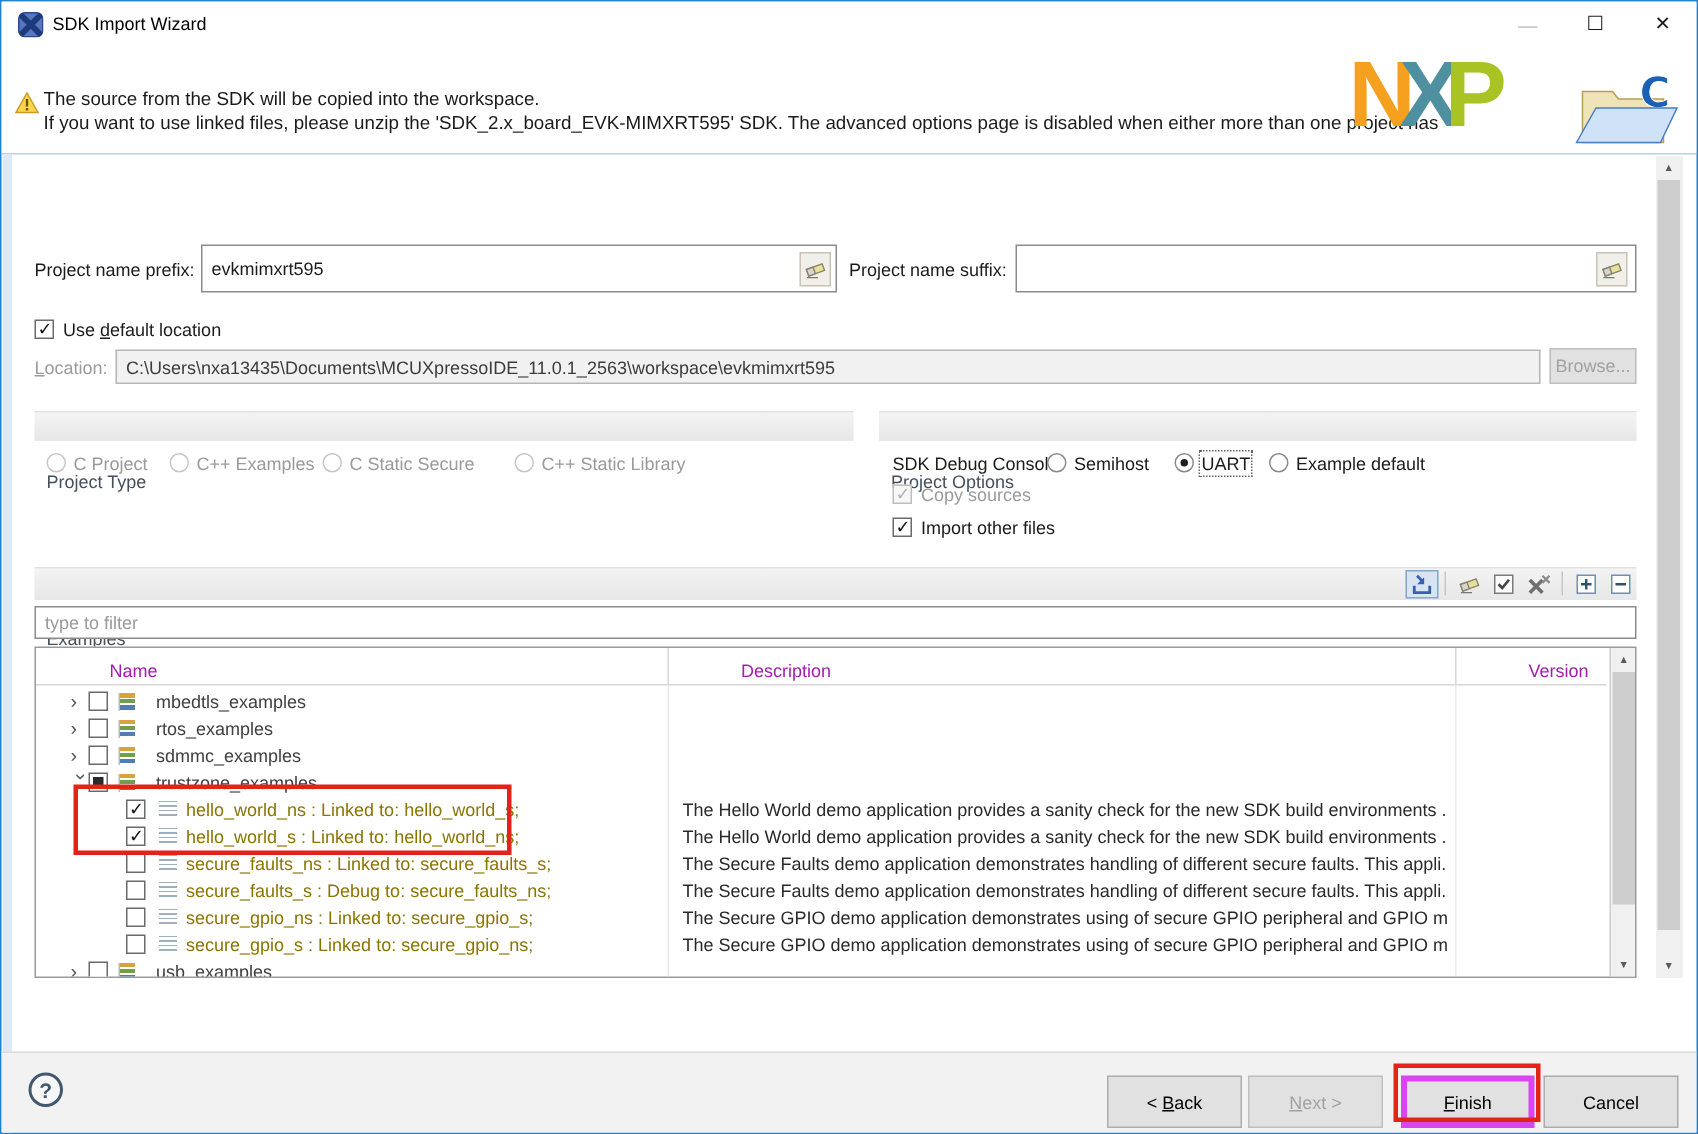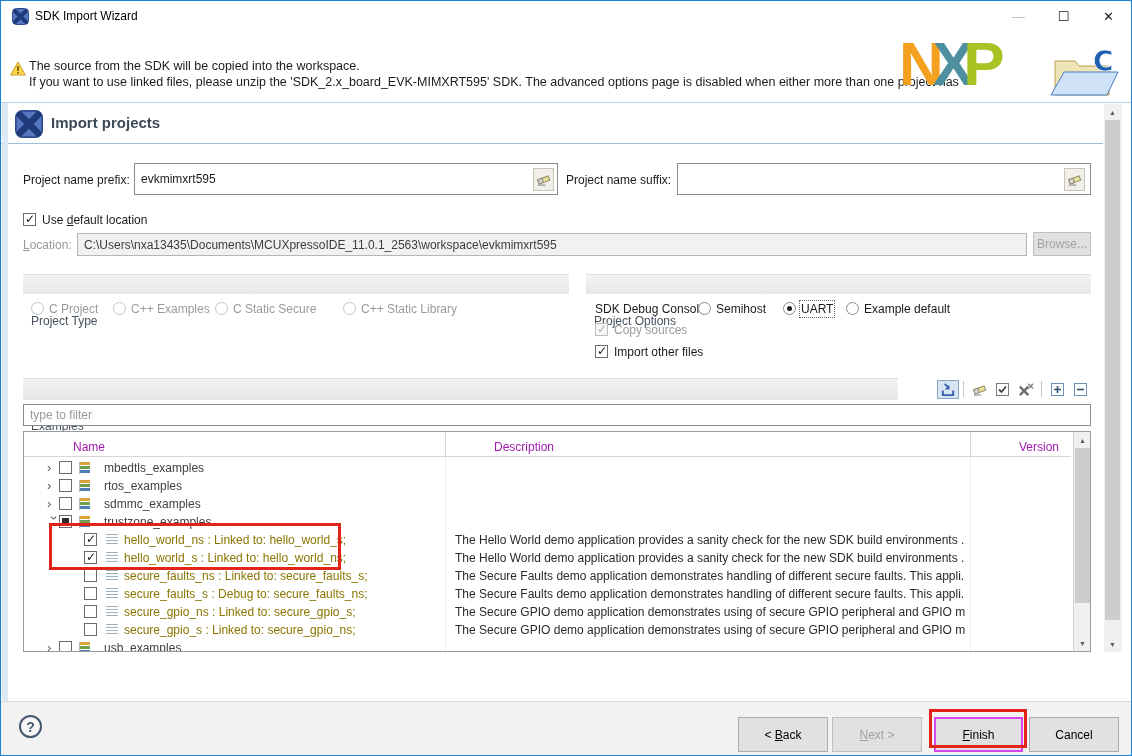--- a/index.html
+++ b/index.html
@@ -73,21 +73,21 @@
   
   .sbar { position:absolute; background:#f0f0f0; }
   .sthumb { position:absolute; left:1px; width:15px; background:#cdcdcd; }
   .sarrow { position:absolute; left:0; width:17px; height:16px; display:flex; align-items:center; justify-content:center; color:#5a5a5a; font-size:7px; }
 
   
   .footer { position:absolute; left:0; top:700px; width:100%; height:55px; background:#f2f2f2; border-top:1px solid #dcdcdc; }
   .help-btn { position:absolute; left:18px; top:13px; width:23px; height:23px; border:2px solid #42586e; border-radius:50%; color:#42586e; font-weight:bold; font-size:14px; display:flex; align-items:center; justify-content:center; cursor:pointer; background:#f7f7f7; }
   .btn { position:absolute; top:15px; height:35px; background:#e1e1e1; border:1px solid #adadad; font-family:inherit; font-size:12px; color:#000; cursor:pointer; }
   .btn:disabled { color:#a2a2a2; border-color:#bfbfbf; }
-  .btn.default { border:2px solid #d946ef; }
+  .btn.default { border:4px solid #d946ef; }
 
   
   .redbox { position:absolute; border:3px solid #e2231a; pointer-events:none; z-index:50; }
 </style>
 </head>
 <body>
 
 <div class="window">
 
   <div class="titlebar">
@@ -118,27 +118,20 @@
     </div>
     <svg class="abs" style="left:1048px;top:16px" width="78" height="54" viewBox="0 0 78 54">
       <path d="M6 14 h20 l4 5 h30 v29 H6 z" fill="#efe3b8" stroke="#b89e52"></path>
       <text x="44" y="24" font-size="28" font-weight="bold" fill="#1d5fb0" stroke="#ffffff" stroke-width="0.6" font-family="DejaVu Sans">C</text>
       <path d="M2 48 L15 25 h54 L58 48 z" fill="#cfe2f8" stroke="#4a7ec2"></path>
     </svg>
   </div>
 
   <div class="sep1"></div>
 
-  <div class="pagehead">
-    <svg class="abs" style="left:14px;top:7px" width="28" height="28" viewBox="0 0 17 17">
-      <rect x="0.5" y="0.5" width="16" height="16" rx="4" fill="#5577c0" stroke="#2c4a8c"></rect>
-      <path d="M3 3 L14 14 M14 3 L3 14" stroke="#1e3a7a" stroke-width="4" stroke-linecap="round"></path>
-    </svg>
-    <span class="pagetitle">Import projects</span>
-  </div>
   <div class="leftstrip"></div>
 
   <span class="lbl" style="left:22px;top:172px">Project name prefix:</span>
   <input class="txt" style="left: 133px; top: 162px; width: 424px; height: 32px;" value="evkmimxrt595">
   <div class="eraser-btn" style="left:532px;top:167px">
     <svg width="15" height="13" viewBox="0 0 16 14">
       <g transform="rotate(-20 8 7)">
           <rect x="2" y="5" width="12" height="5" fill="#e8e19a" stroke="#8a8468"></rect>
           <rect x="2" y="5" width="5" height="5" fill="#d4d4d4" stroke="#8a8468"></rect>
         </g>
@@ -184,21 +177,21 @@
   <span class="lbl" style="left:715px;top:301px">Semihost</span>
   <span class="radio sel" style="left:782px;top:301px"></span>
   <span class="lbl focus-dotted" style="left:800px;top:301px">UART</span>
   <span class="radio" style="left:845px;top:301px"></span>
   <span class="lbl" style="left:863px;top:301px">Example default</span>
   <span class="cb checked disabled" style="left:594px;top:322px"></span>
   <span class="lbl dim" style="left:613px;top:322px">Copy sources</span>
   <span class="cb checked" style="left:594px;top:344px"></span>
   <span class="lbl" style="left:613px;top:344px">Import other files</span>
 
-  <div class="group-hdr" style="left:22px;top:377px;width:875px;height:22px">
+  <div class="group-hdr" style="left:22px;top:377px;width:1068px;height:22px">
     <span style="top:4px">Examples</span>
   </div>
   <div class="tool active" style="left:936px;top:379px">
     <svg width="16" height="15" viewBox="0 0 17 16">
       <path d="M3 9 v5 h11 v-5" fill="none" stroke="#3a5fae" stroke-width="2"></path>
       <line x1="5" y1="2" x2="9" y2="6" stroke="#3a5fae" stroke-width="2"></line>
       <path d="M10 3 v5 h-5 z" fill="#3a5fae"></path>
     </svg>
   </div>
   <div class="tsep" style="left:962px"></div>

